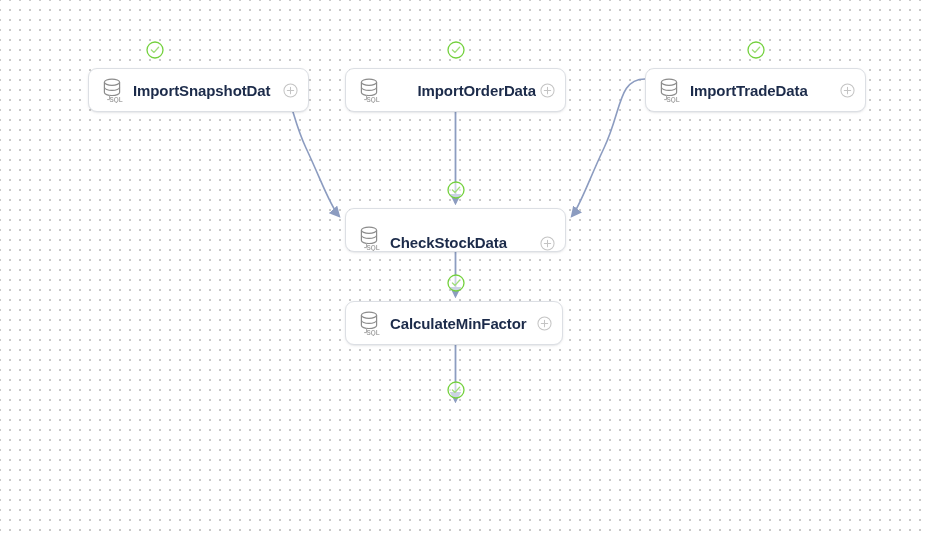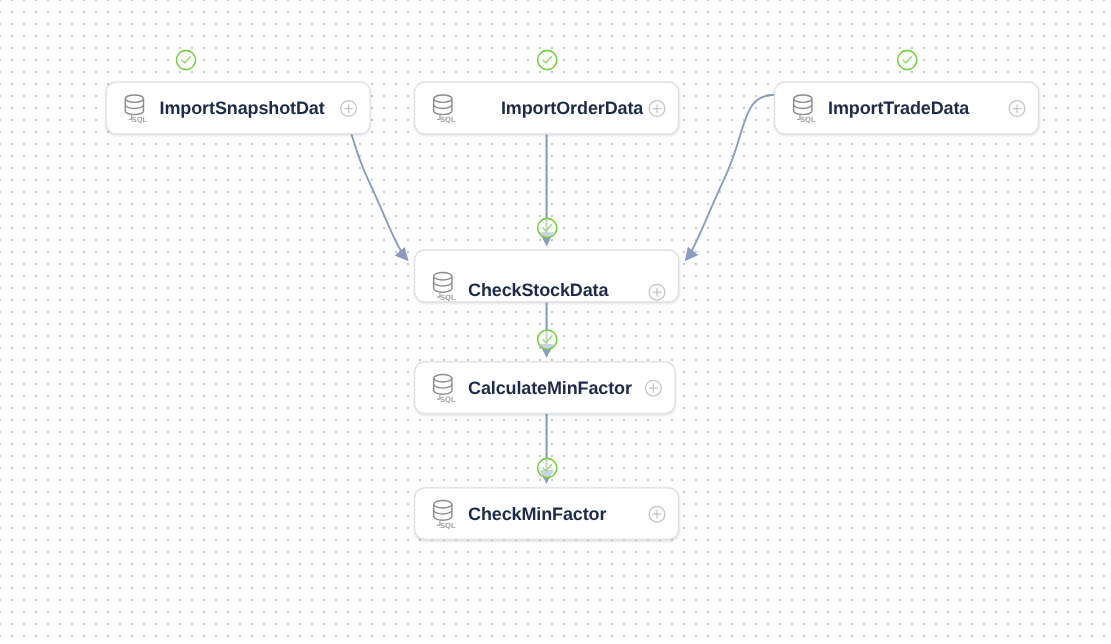--- a/index.html
+++ b/index.html
@@ -205,28 +205,14 @@
       <path d="M 8.6 18.0 L 8.6 22.6 L 6.2 22.6" fill="none" stroke="#a6a6a6" stroke-width="1"></path>
       <text x="8.6" y="24.6" font-family="'Liberation Sans', sans-serif" font-size="6.4" font-weight="bold" fill="#a6a6a6">SQL</text>
     </svg>
     <span class="node-label">CalculateMinFactor</span>
     <svg class="node-plus" viewBox="0 0 16 16" xmlns="http://www.w3.org/2000/svg">
       <circle cx="8" cy="8" r="7" fill="#ffffff" fill-opacity="0.8" stroke="#c4c4c4" stroke-width="1.1"></circle>
       <path d="M 8 4.6 L 8 11.4 M 4.6 8 L 11.4 8" stroke="#c4c4c4" stroke-width="1.1" stroke-linecap="round"></path>
     </svg>
   </div>
 
-  <div class="node" style="left:345px; top:406px; width:221px;">
-    <svg class="node-icon" viewBox="0 0 24 26" xmlns="http://www.w3.org/2000/svg">
-      <ellipse cx="11" cy="5.2" rx="7.6" ry="3.1" fill="none" stroke="#8c8c8c" stroke-width="1.2"></ellipse>
-      <path d="M 3.4 5.2 L 3.4 15.4 C 3.4 17.1, 6.8 18.5, 11 18.5 C 15.2 18.5, 18.6 17.1, 18.6 15.4 L 18.6 5.2" fill="none" stroke="#8c8c8c" stroke-width="1.2"></path>
-      <path d="M 3.4 10.3 C 3.4 12.0, 6.8 13.4, 11 13.4 C 15.2 13.4, 18.6 12.0, 18.6 10.3" fill="none" stroke="#8c8c8c" stroke-width="1.1"></path>
-      <path d="M 8.6 18.0 L 8.6 22.6 L 6.2 22.6" fill="none" stroke="#a6a6a6" stroke-width="1"></path>
-      <text x="8.6" y="24.6" font-family="'Liberation Sans', sans-serif" font-size="6.4" font-weight="bold" fill="#a6a6a6">SQL</text>
-    </svg>
-    <span class="node-label">CheckMinFactor</span>
-    <svg class="node-plus" viewBox="0 0 16 16" xmlns="http://www.w3.org/2000/svg">
-      <circle cx="8" cy="8" r="7" fill="#ffffff" fill-opacity="0.8" stroke="#c4c4c4" stroke-width="1.1"></circle>
-      <path d="M 8 4.6 L 8 11.4 M 4.6 8 L 11.4 8" stroke="#c4c4c4" stroke-width="1.1" stroke-linecap="round"></path>
-    </svg>
-  </div>
 
 </div>
 
 </body></html>

